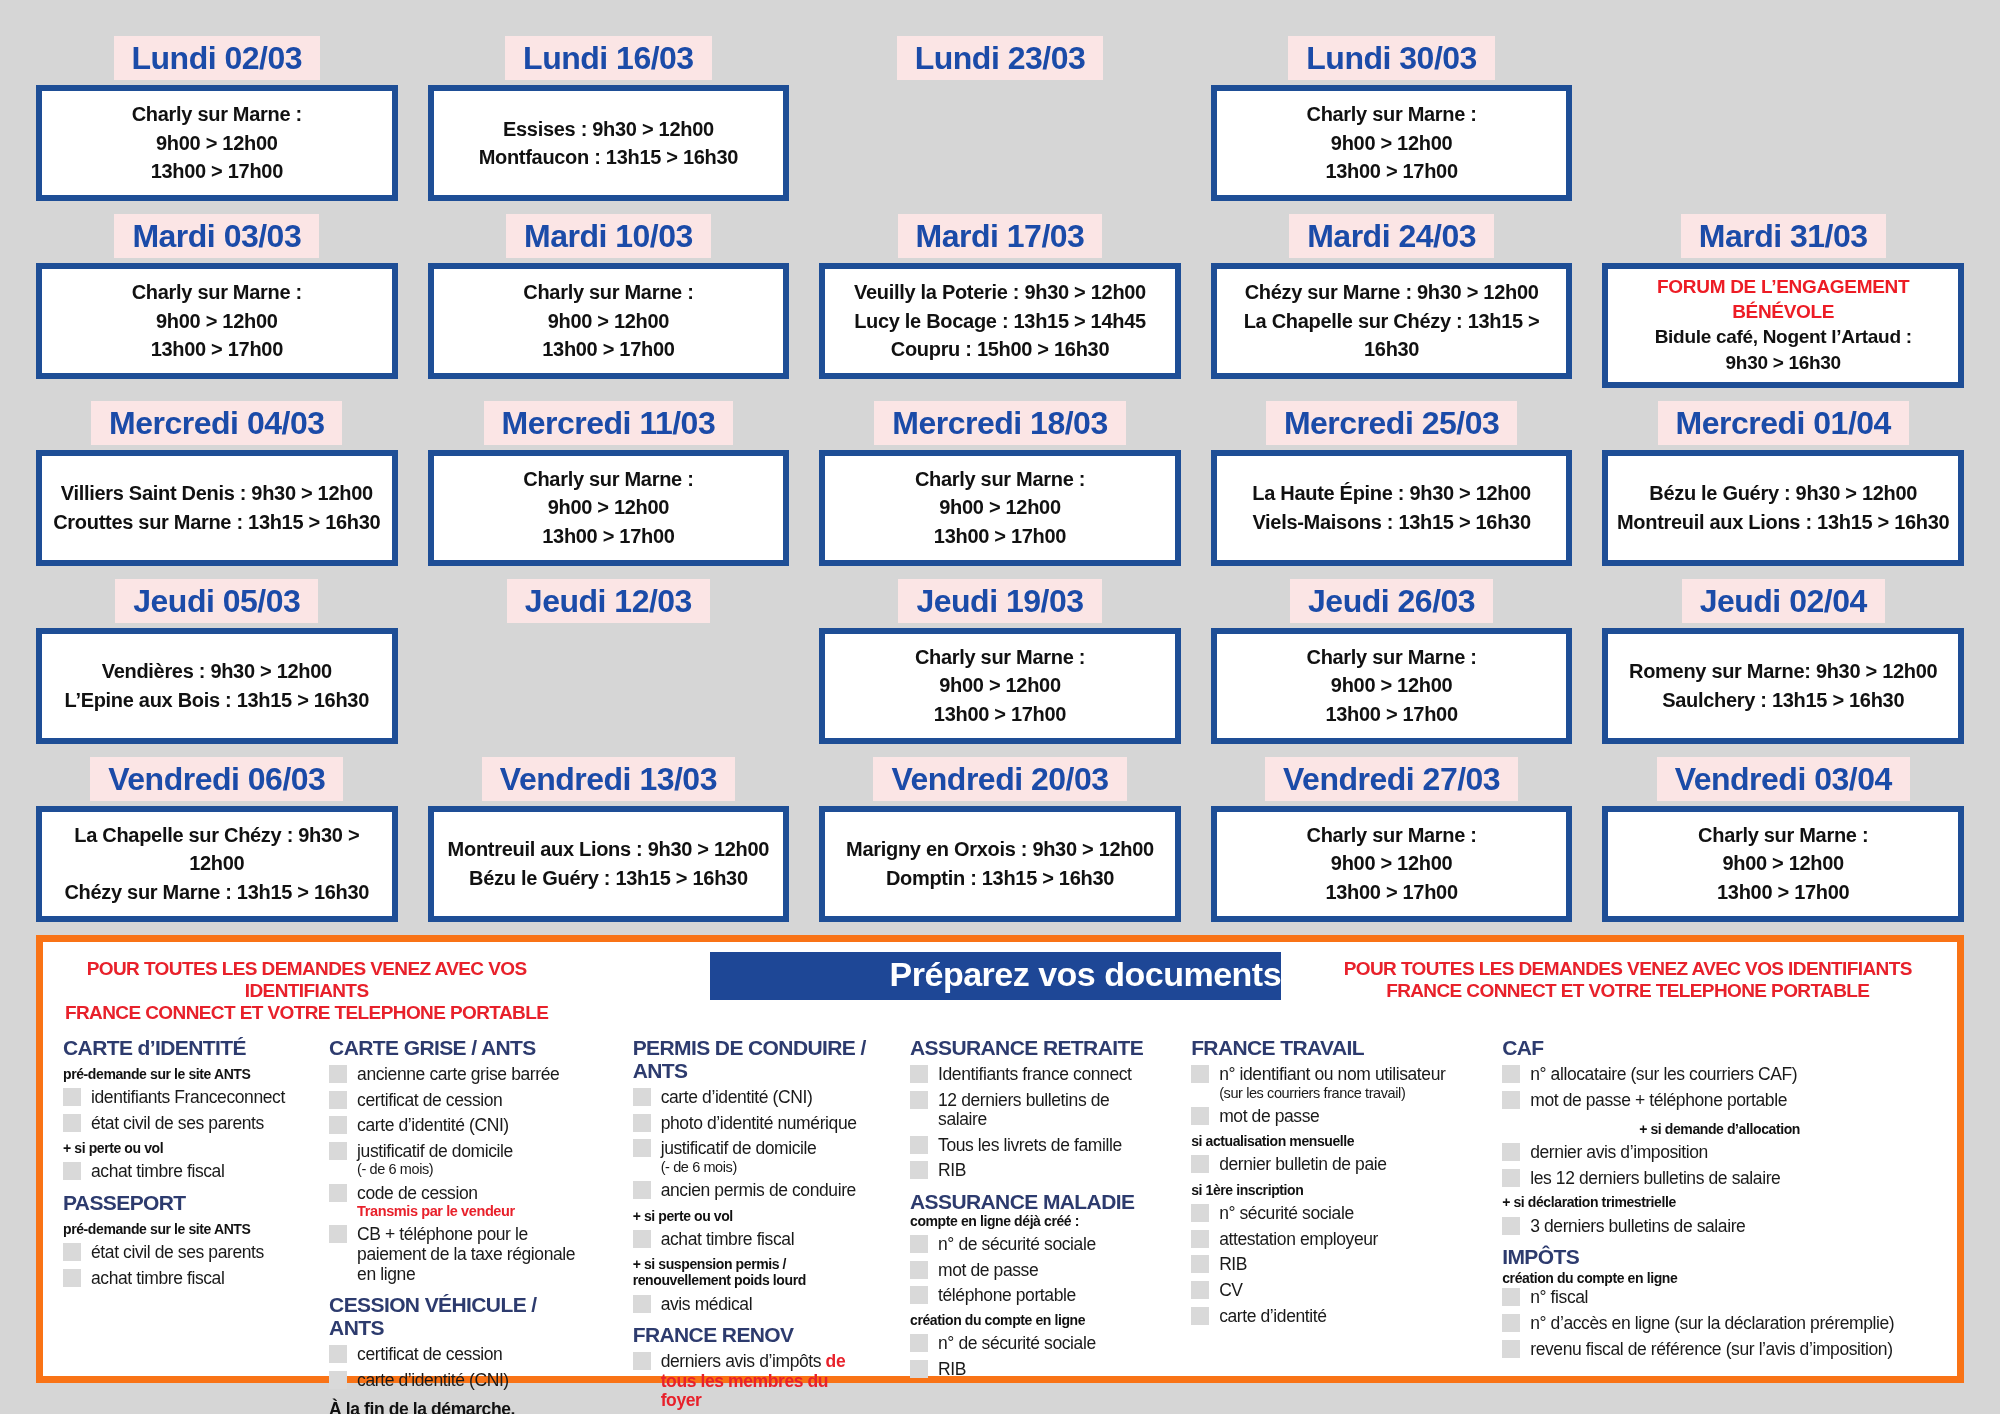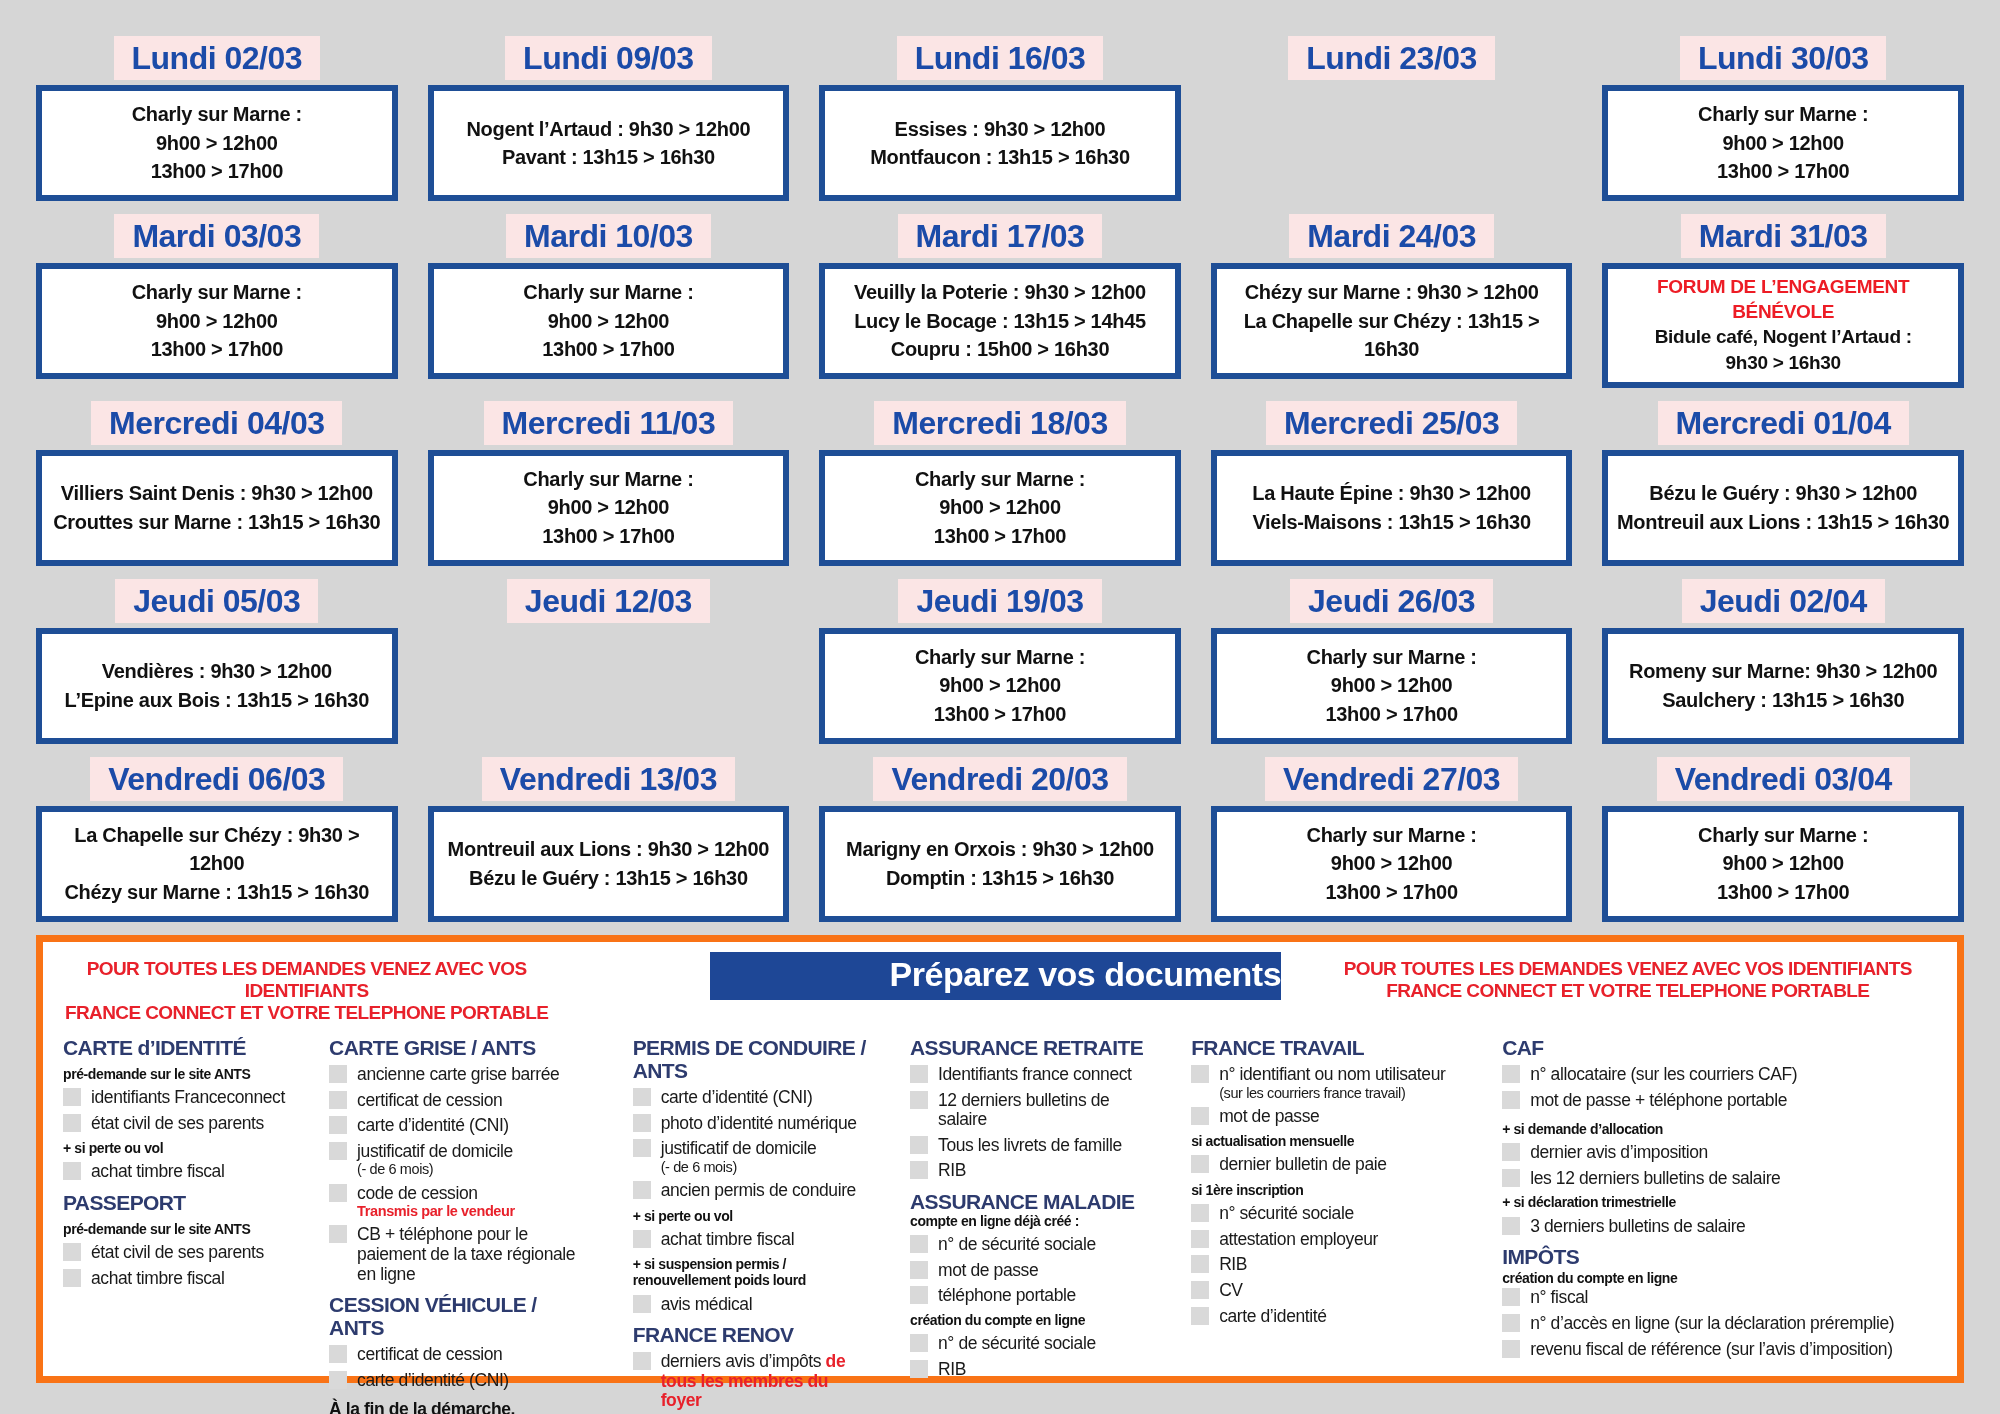--- a/index.html
+++ b/index.html
@@ -90,27 +90,20 @@
   <div class="cal-row">
     <div class="cell">
       <div class="day">Lundi 02/03</div>
       <div class="box">
         <div class="box-text">Charly sur Marne :
 9h00 &gt; 12h00
 13h00 &gt; 17h00</div>
       </div>
     </div>
     <div class="cell">
-      <div class="day">Lundi 09/03</div>
-      <div class="box">
-        <div class="box-text">Nogent l’Artaud : 9h30 &gt; 12h00
-Pavant : 13h15 &gt; 16h30</div>
-      </div>
-    </div>
-    <div class="cell">
       <div class="day">Lundi 16/03</div>
       <div class="box">
         <div class="box-text">Essises : 9h30 &gt; 12h00
 Montfaucon : 13h15 &gt; 16h30</div>
       </div>
     </div>
     <div class="cell">
       <div class="day">Lundi 23/03</div>
     </div>
     <div class="cell">
@@ -483,21 +476,21 @@
     <div class="dc6">
       <div class="doc-title">CAF</div>
       <div class="doc-item">
         <span class="cb"></span>
         <span>n° allocataire (sur les courriers CAF)</span>
       </div>
       <div class="doc-item">
         <span class="cb"></span>
         <span>mot de passe + téléphone portable</span>
       </div>
-      <div class="doc-label" style="margin-top:11px;">+ si demande d’allocation</div>
+      <div class="doc-label" style="margin-top:11px;text-align:center;">+ si demande d’allocation</div>
       <div class="doc-item">
         <span class="cb"></span>
         <span>dernier avis d’imposition</span>
       </div>
       <div class="doc-item">
         <span class="cb"></span>
         <span>les 12 derniers bulletins de salaire</span>
       </div>
       <div class="doc-label" style="margin-top:0;">+ si déclaration trimestrielle</div>
       <div class="doc-item">

